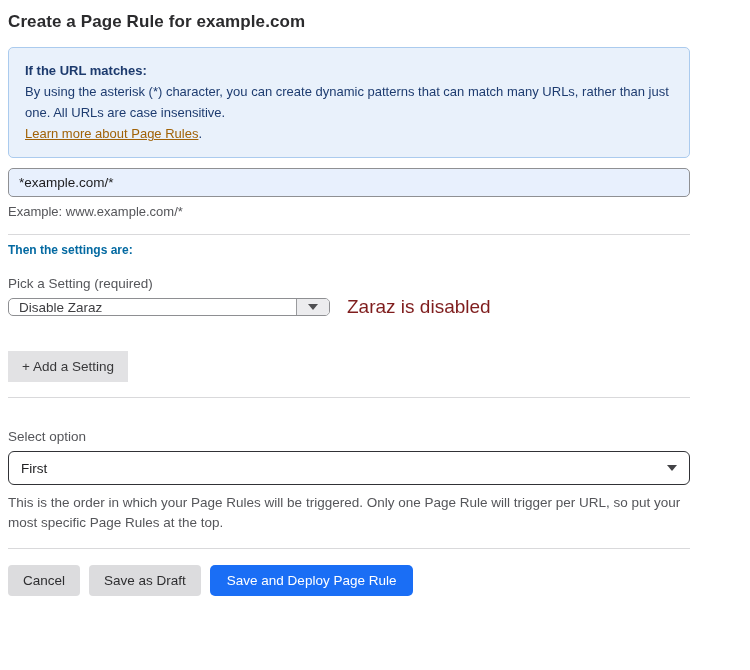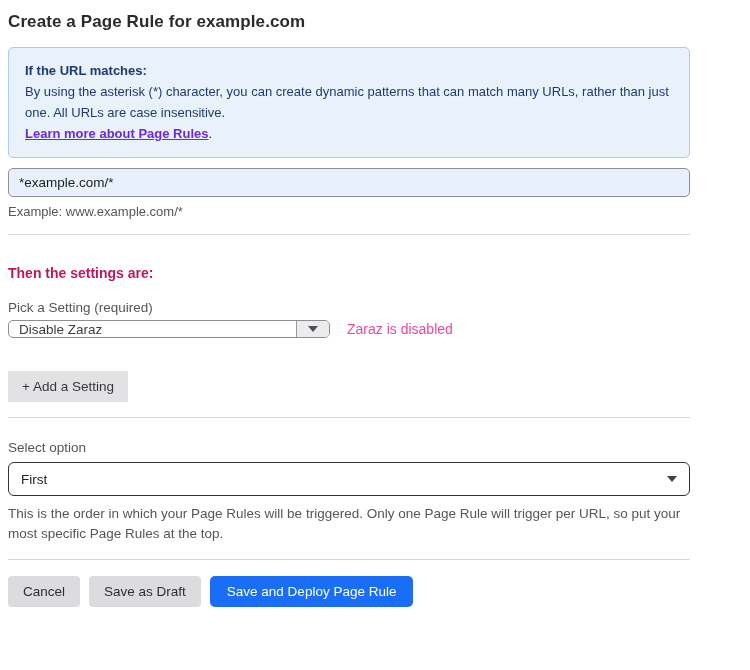--- a/index.html
+++ b/index.html
@@ -30,24 +30,23 @@
     font-size: 13px;
     line-height: 21px;
     color: #1e3c70;
   }
   .info-box .info-heading {
     font-weight: bold;
     color: #1c3a6d;
   }
   .info-box .info-body { max-width: 648px; }
   .info-link {
-    color: #6d28d9;
+    color: #a16207;
     text-decoration: underline;
     cursor: pointer;
-    font-weight: bold;
   }
   .info-link-suffix { color: #1e3c70; }
   
   .field-label {
     margin-top: 15px;
     font-size: 13.5px;
     color: #55565a;
   }
   .url-input {
     display: block;
@@ -67,24 +66,24 @@
     margin-top: 7px;
     font-size: 13px;
     color: #55565a;
   }
   .divider {
     border: none;
     border-top: 1px solid #d9d9db;
     margin-top: 15px;
   }
   .section-heading {
-    margin-top: 30px;
-    font-size: 14px;
+    margin-top: 8px;
+    font-size: 12px;
     font-weight: bold;
-    color: #be185d;
+    color: #0369a1;
   }
   
   .setting-row {
     margin-top: 5px;
     display: flex;
     align-items: center;
   }
   .combo {
     display: flex;
     width: 322px;
@@ -112,22 +111,22 @@
     justify-content: center;
   }
   .caret-down {
     width: 0; height: 0;
     border-left: 5px solid transparent;
     border-right: 5px solid transparent;
     border-top: 6px solid #4f4f52;
   }
   .setting-status {
     margin-left: 17px;
-    font-size: 14px;
-    color: #ec4899;
+    font-size: 19px;
+    color: #7f1d1d;
   }
   .add-setting-btn {
     margin-top: 33px;
     display: inline-block;
     background: #e2e2e4;
     border: none;
     border-radius: 0;
     padding: 8px 14px;
     font-family: "Liberation Sans", sans-serif;
     font-size: 13.5px;
@@ -221,21 +220,21 @@
       </div>
     </div>
     <div class="setting-status">Zaraz is disabled</div>
   </div>
 
   <button class="add-setting-btn">+ Add a Setting</button>
 
   <hr class="divider">
 
 
-  <div class="field-label" style="margin-top:22px;">Select option</div>
+  <div class="field-label" style="margin-top:31px;">Select option</div>
 
   <div class="order-select">
     <div class="order-select-value">First</div>
     <span class="chevron-down"></span>
   </div>
 
   <div class="order-help">This is the order in which your Page Rules will be triggered. Only one Page Rule will trigger per URL, so put your most specific Page Rules at the top.</div>
 
   <hr class="divider">
 

